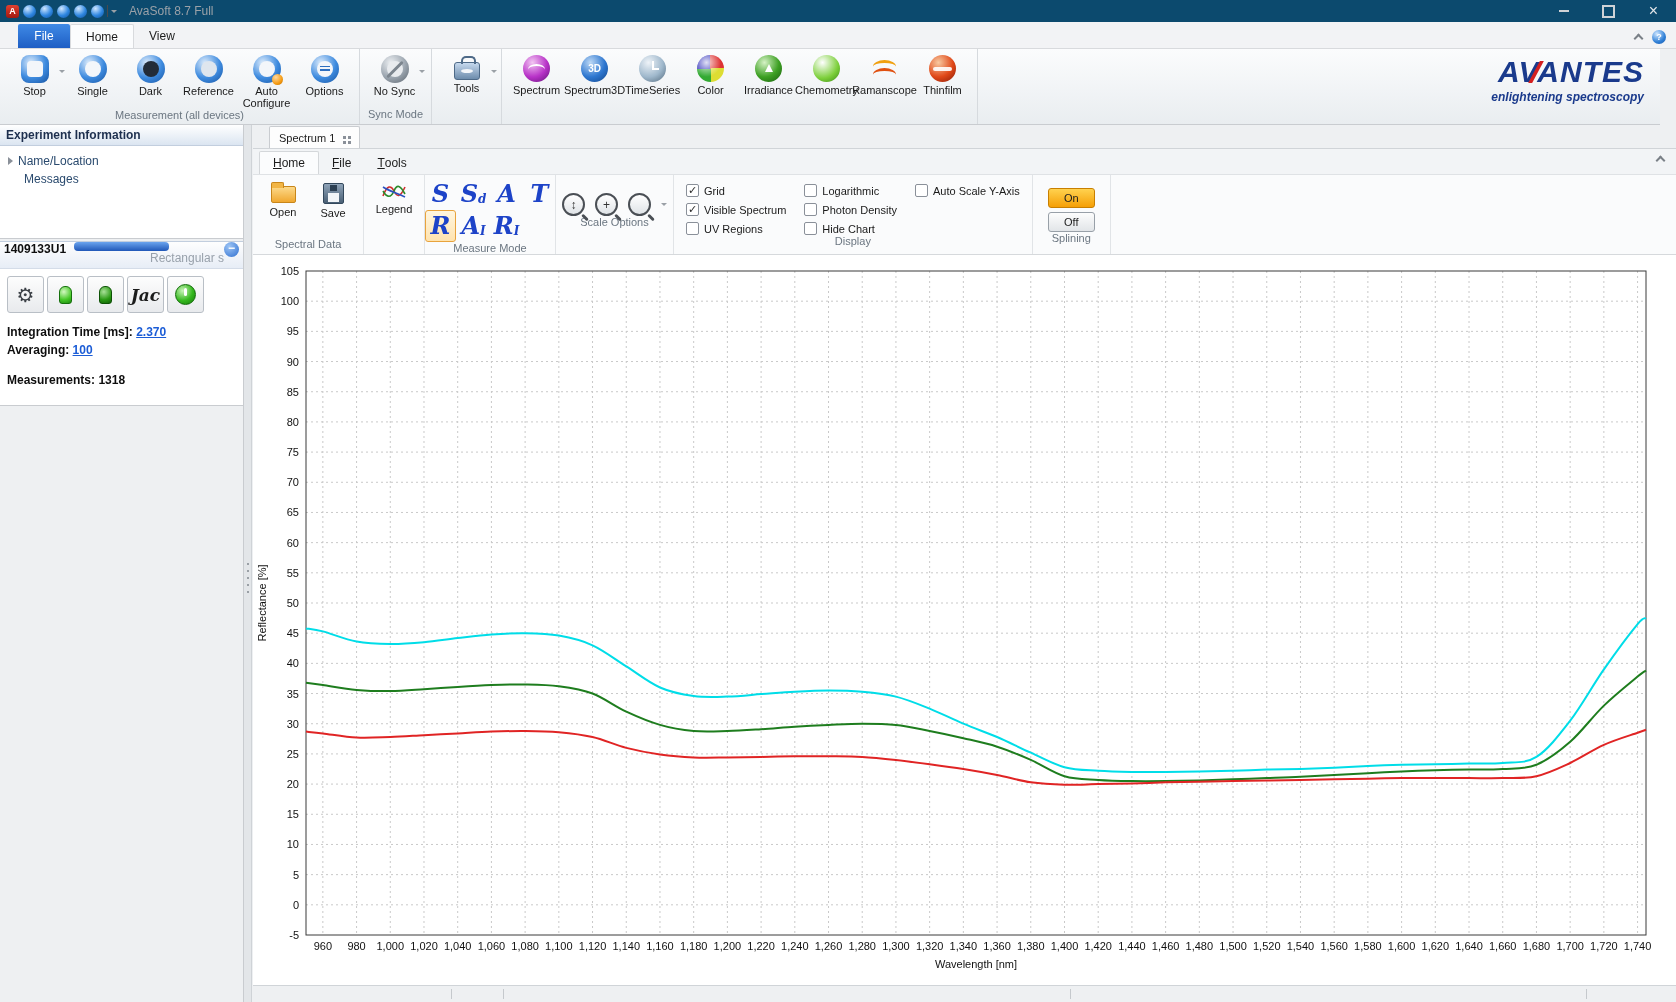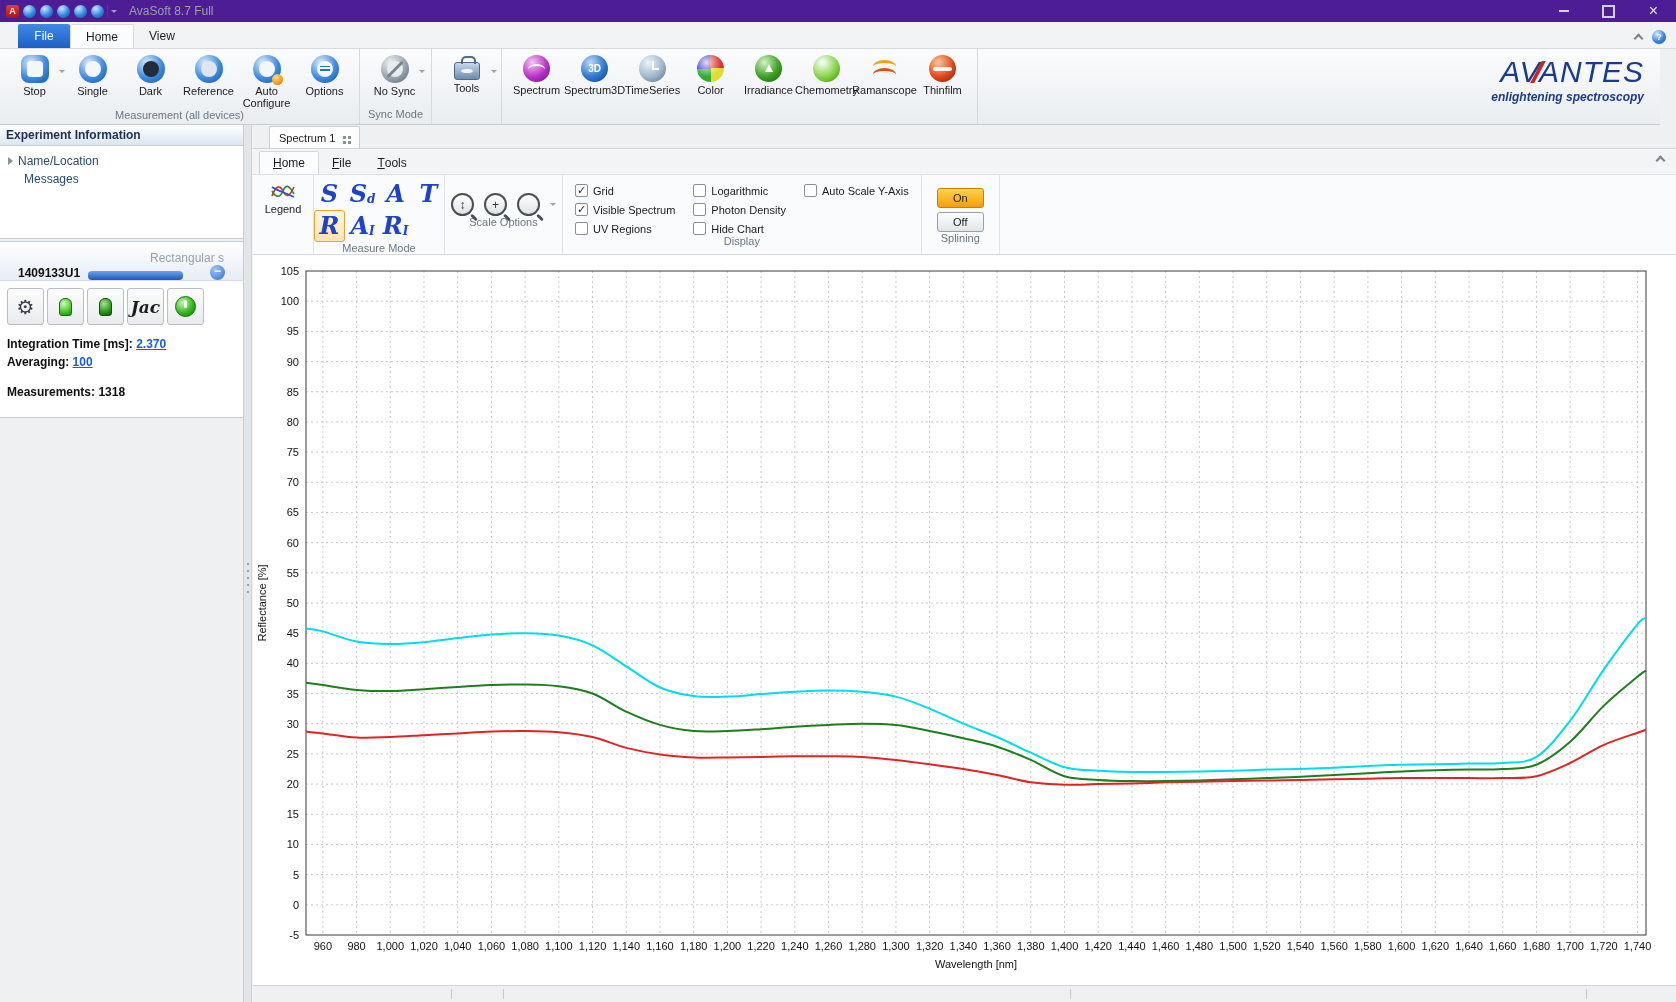--- a/index.html
+++ b/index.html
@@ -1,21 +1,21 @@
 <!DOCTYPE html>
 <html><head>
 <meta charset="utf-8">
 <style>
   * { margin:0; padding:0; box-sizing:border-box; }
   html,body { width:1676px; height:1002px; overflow:hidden; }
   body { font-family:"Liberation Sans","DejaVu Sans",sans-serif; background:#eef0f2; position:relative; }
   .app { position:absolute; inset:0; }
 
   
-  .titlebar { position:absolute; left:0; top:0; right:0; height:22px; background:#4c1d95; display:flex; align-items:center; }
+  .titlebar { position:absolute; left:0; top:0; right:0; height:22px; background:#0c4a6e; display:flex; align-items:center; }
   .qat { display:flex; align-items:center; gap:4px; padding-left:6px; }
   .qicon { width:13px; height:13px; border-radius:50%; background:radial-gradient(circle at 35% 28%,#cfe6ff,#2e86e0 55%,#14559f 95%); }
   .avantes-logo-icon { border-radius:3px; background:linear-gradient(#e04030,#a01810); position:relative; }
   .avantes-logo-icon::after { content:'A'; position:absolute; inset:0; color:#fff; font-size:9px; font-weight:bold; display:flex; align-items:center; justify-content:center; }
   .qsep { width:1px; height:12px; background:#4a4a4e; margin:0 3px; }
   .dcaret { width:0; height:0; border:3px solid transparent; border-top-color:#9aa0a6; display:inline-block; margin-top:3px; }
   .app-title { color:#9aa1a8; font-size:12px; margin-left:12px; }
   .winbtns { margin-left:auto; display:flex; height:100%; }
   .winbtn { width:45px; height:100%; display:flex; align-items:center; justify-content:center; }
   .win-min::after { content:''; width:10px; height:2px; background:#cfd2d6; }
@@ -67,34 +67,34 @@
   .irradiance-icon { background:radial-gradient(circle at 35% 28%,#d6f2c6,#3da023 55%,#1c6410 95%); }
   .irradiance-icon::after { content:''; position:absolute; left:10px; top:9px; border-left:4px solid transparent; border-right:4px solid transparent; border-bottom:8px solid #fff; }
   .chemometry-icon { background:radial-gradient(circle at 35% 28%,#ffffff,#7ccf3a 60%,#3f8f1a 95%); }
   .ramanscope-icon { border-radius:0; }
   .ramanscope-icon::before { content:''; position:absolute; left:2px; top:5px; width:23px; height:10px; border-top:3px solid #f0a010; border-radius:50%; }
   .ramanscope-icon::after { content:''; position:absolute; left:2px; top:13px; width:23px; height:10px; border-top:3px solid #e05010; border-radius:50%; }
   .thinfilm-icon { background:radial-gradient(circle at 35% 28%,#f8c9a0,#e04818 55%,#90200a 95%); }
   .thinfilm-icon::after { content:''; position:absolute; left:4px; right:4px; top:12px; height:4px; background:rgba(255,255,255,.9); border-radius:2px; }
 
   .brand { position:absolute; right:16px; top:8px; text-align:right; }
-  .brand-name { font-size:30px; font-weight:normal; font-style:italic; color:#1a3a8c; letter-spacing:1px; line-height:30px; position:relative; display:inline-block; }
+  .brand-name { font-size:30px; font-weight:bold; font-style:italic; color:#1a3a8c; letter-spacing:1px; line-height:30px; position:relative; display:inline-block; }
   .brand-name::after { content:''; position:absolute; left:2px; top:4px; width:34px; height:22px; border-right:4px solid #d42020; transform:skewX(-28deg); }
   .brand-tagline { font-size:12px; font-style:italic; font-weight:bold; color:#1a3a8c; }
 
   
   .sidebar { position:absolute; left:0; top:125px; width:244px; bottom:0; background:#eef0f2; border-right:1px solid #c9ccd0; }
   .exp-header { height:21px; background:linear-gradient(#ffffff,#dbe5f1); border-bottom:1px solid #c2cede; font-size:12px; font-weight:bold; color:#1d2f4e; padding:3px 6px; }
   .tree { background:#fff; border-bottom:1px solid #c9ccd0; height:93px; padding:6px 8px; }
   .tree-item { display:flex; align-items:center; gap:5px; padding:2px 0; color:#2a4a6e; font-size:12px; }
   .tree-item.indent { padding-left:16px; }
   .expander { width:0; height:0; border-left:5px solid #8a9099; border-top:4px solid transparent; border-bottom:4px solid transparent; }
   .ghost-text { position:absolute; left:150px; top:126px; font-size:12px; color:#98a1ab; z-index:5; white-space:nowrap; overflow:hidden; max-width:92px; }
   .dev-panel { margin-top:2px; border-top:1px solid #c2cede; border-bottom:1px solid #c9ccd0; }
-  .dev-header { height:39px; background:linear-gradient(#fefefe,#e7edf6); border-bottom:1px solid #d4dce8; display:flex; align-items:flex-end; padding:0 18px; font-size:12px; font-weight:bold; color:#0e0e0e; position:relative; }
+  .dev-header { height:27px; background:linear-gradient(#fefefe,#e7edf6); border-bottom:1px solid #d4dce8; display:flex; align-items:flex-start; padding:0 4px; font-size:12px; font-weight:bold; color:#0e0e0e; position:relative; }
   .dev-bar { width:95px; height:9px; border-radius:4px; background:linear-gradient(#6aa4ee,#2057b8); margin-left:8px; }
   .dev-collapse { margin-left:auto; width:15px; height:15px; border-radius:50%; background:radial-gradient(circle at 35% 30%,#9cc4f5,#2e6fd0); color:#fff; font-size:12px; line-height:13px; text-align:center; }
   .dev-body { background:#fff; padding:7px 7px 14px; }
   .dev-toolbar { display:flex; gap:3px; margin-bottom:12px; }
   .dev-btn { width:37px; height:37px; border:1px solid #b9bfc6; border-radius:3px; background:linear-gradient(#fdfdfd,#e8eaed); display:flex; align-items:center; justify-content:center; }
   .settings-gear-icon { font-size:20px; color:#3a3f45; line-height:1; }
   .lamp-on-icon { width:13px; height:18px; border-radius:6px 6px 3px 3px; background:radial-gradient(circle at 35% 30%,#d2f8c0,#46c828 60%,#1e8a10); border:1px solid #15700c; }
   .lamp-dim-icon { width:13px; height:18px; border-radius:6px 6px 3px 3px; background:radial-gradient(circle at 35% 30%,#a8e098,#2a9a14 60%,#116008); border:1px solid #0d5206; }
   .jac-logo-icon { font-family:"DejaVu Serif","Liberation Serif",serif; font-style:italic; font-weight:bold; font-size:17px; color:#1c1c1c; }
   .power-icon { width:21px; height:21px; border-radius:50%; background:radial-gradient(circle at 35% 30%,#c8f5b8,#35b81e 55%,#157a0a); border:1px solid #0f6b06; position:relative; }
@@ -345,20 +345,33 @@
         <span class="doctab-icon"></span>
       </div>
     </div>
     <div class="itabs" id="itabs">
         <div class="itab selected"><u>H</u>ome</div>
         <div class="itab"><u>F</u>ile</div>
         <div class="itab"><u>T</u>ools</div>
         <div class="itabs-right"><span class="chevup"></span></div>
       </div>
     <div class="iribbon">
+      <div class="igroup">
+        <div class="igroup-items" id="spectral-items">
+            <div class="ibtn">
+              <span class="open-folder-icon"></span>
+              <span class="lbl">Open</span>
+            </div>
+            <div class="ibtn">
+              <span class="save-disk-icon"></span>
+              <span class="lbl">Save</span>
+            </div>
+          </div>
+        <div class="igroup-label">Spectral Data</div>
+      </div>
       <div class="igroup">
         <div class="igroup-items legend-wrap">
           <div class="ibtn">
             <svg width="24" height="17" viewBox="0 0 24 17">
               <path d="M1 13 C5 2, 9 2, 12 8 S 18 15, 23 4" stroke="#d03030" fill="none" stroke-width="1.6"></path>
               <path d="M1 8 C5 15, 9 15, 12 8 S 18 2, 23 11" stroke="#2a8a2a" fill="none" stroke-width="1.6"></path>
               <path d="M1 4 C7 8, 15 10, 23 14" stroke="#2a52c0" fill="none" stroke-width="1.6"></path>
             </svg>
             <span class="lbl">Legend</span>
           </div>

